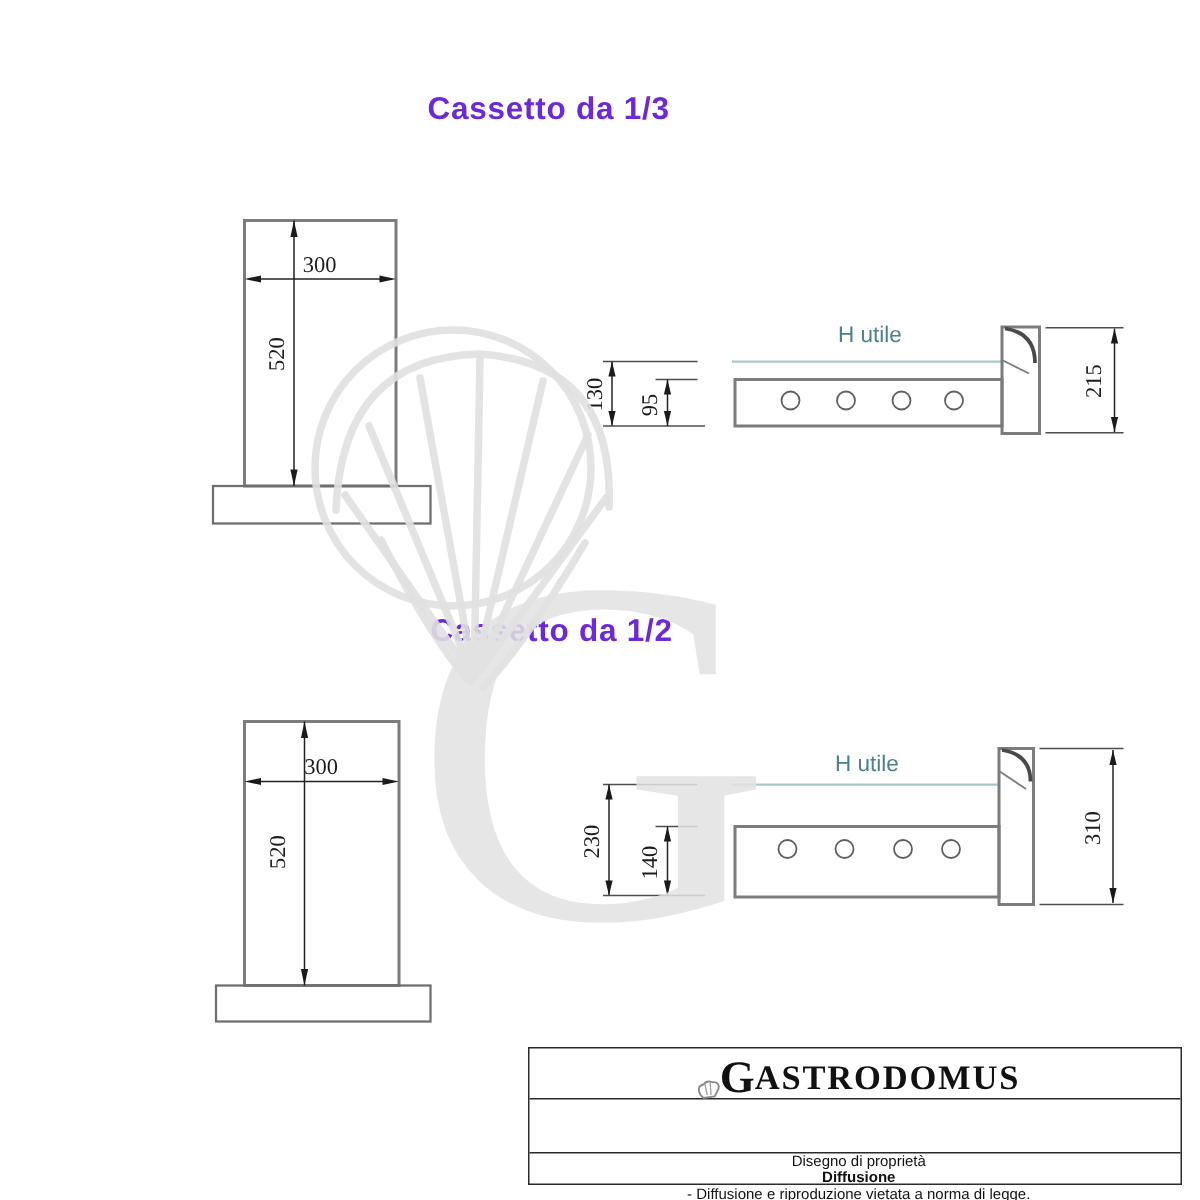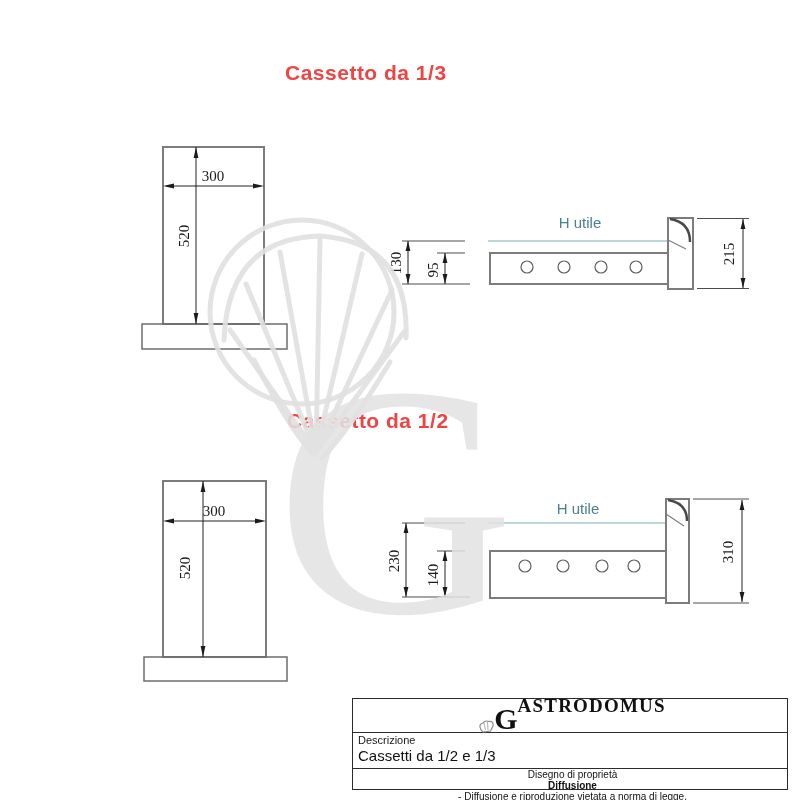--- a/index.html
+++ b/index.html
@@ -3,21 +3,21 @@
 <meta charset="utf-8">
 <style>
   html,body{margin:0;padding:0;background:#fff;}
   .canvas{
     position:relative;width:800px;height:800px;background:#ffffff;
     overflow:hidden;font-family:"Liberation Sans",sans-serif;
   }
   .abs{position:absolute;}
   .section-title{
     font-family:"Liberation Sans",sans-serif;
-    font-weight:bold;font-size:21px;color:#ef4444;letter-spacing:.5px;
+    font-weight:bold;font-size:21px;color:#6d28d9;letter-spacing:.5px;
     white-space:nowrap;
   }
   svg{display:block;overflow:visible;}
   svg text{font-family:"Liberation Serif",serif;font-size:15px;fill:#1b1b1b;}
   svg text.teal-text{font-family:"Liberation Sans",sans-serif;font-size:15px;fill:#4a8191;}
   .outline{stroke:#7c7c7c;stroke-width:2;fill:none;}
   .outline-thin{stroke:#6e6e6e;stroke-width:1.5;fill:none;}
   .dimline{stroke:#222;stroke-width:1;fill:none;}
   .extline{stroke:#4c4c4c;stroke-width:1;fill:none;}
   .tealline{stroke:#a9c7ce;stroke-width:1.5;fill:none;}
@@ -28,21 +28,21 @@
   
   .title-block{
     left:352px;top:698px;width:436px;height:92px;
     border:1px solid #2b2b2b;background:#fff;box-sizing:border-box;
     font-family:"Liberation Sans",sans-serif;color:#111;z-index:5;
   }
   .tb-row1{height:33px;display:flex;align-items:flex-end;justify-content:center;}
   .tb-logo{display:flex;align-items:flex-end;line-height:1;padding-bottom:1px;}
   .logo-hat{position:relative;top:5px;right:-3px;}
   .logo-g{font-family:"Liberation Serif",serif;font-weight:bold;font-size:30px;line-height:.8;}
-  .logo-rest{font-family:"Liberation Serif",serif;font-weight:bold;font-size:19px;letter-spacing:1.2px;line-height:1;padding-bottom:16px;}
+  .logo-rest{font-family:"Liberation Serif",serif;font-weight:bold;font-size:23px;letter-spacing:1.2px;line-height:1;padding-bottom:1px;}
   .tb-row2{height:36px;border-top:1px solid #2b2b2b;display:flex;box-sizing:border-box;}
   .tb-cell-codice{width:121px;border-right:1px solid #2b2b2b;box-sizing:border-box;padding:1px 0 0 4px;}
   .tb-cell-descr{flex:1;padding:1px 0 0 5px;}
   .tb-label{font-size:11px;color:#181818;}
   .tb-value{font-size:15px;color:#111;margin-top:1px;}
   .tb-row3{height:20px;border-top:1px solid #2b2b2b;display:flex;align-items:center;
     padding-left:5px;font-size:10px;box-sizing:border-box;white-space:nowrap;flex-direction:column;}
   .tb-row3 b{font-weight:bold;}
   
   .watermark{left:0;top:0;width:800px;height:800px;pointer-events:none;z-index:9;}
@@ -158,24 +158,20 @@
       <div class="tb-logo">
         <svg class="logo-hat" width="20" height="17" viewBox="0 0 20 17">
           <path d="M4,11 Q1,5 6,4 Q8,1 12,2.5 Q17,2 16,7 L13.5,12 L6,13 Z" fill="#fdfdfd" stroke="#8a8a8a" stroke-width="1.2"></path>
           <path d="M7,4 L8.5,11 M10.5,3 L11,11" stroke="#9a9a9a" stroke-width="0.8" fill="none"></path>
         </svg>
         <span class="logo-g">G</span>
           <span class="logo-rest">ASTRODOMUS</span>
       </div>
     </div>
     <div class="tb-row2">
-      <div class="tb-cell-descr">
-        <div class="tb-label">Descrizione</div>
-        <div class="tb-value">Cassetti da 1/2 e 1/3</div>
-      </div>
     </div>
     <div class="tb-row3">
       <span>Disegno di proprietà </span>
         <b>Diffusione</b>
         <span> - Diffusione e riproduzione vietata a norma di legge.</span>
     </div>
   </div>
 
   <div class="abs watermark">
     <svg width="800" height="800" viewBox="0 0 800 800">

